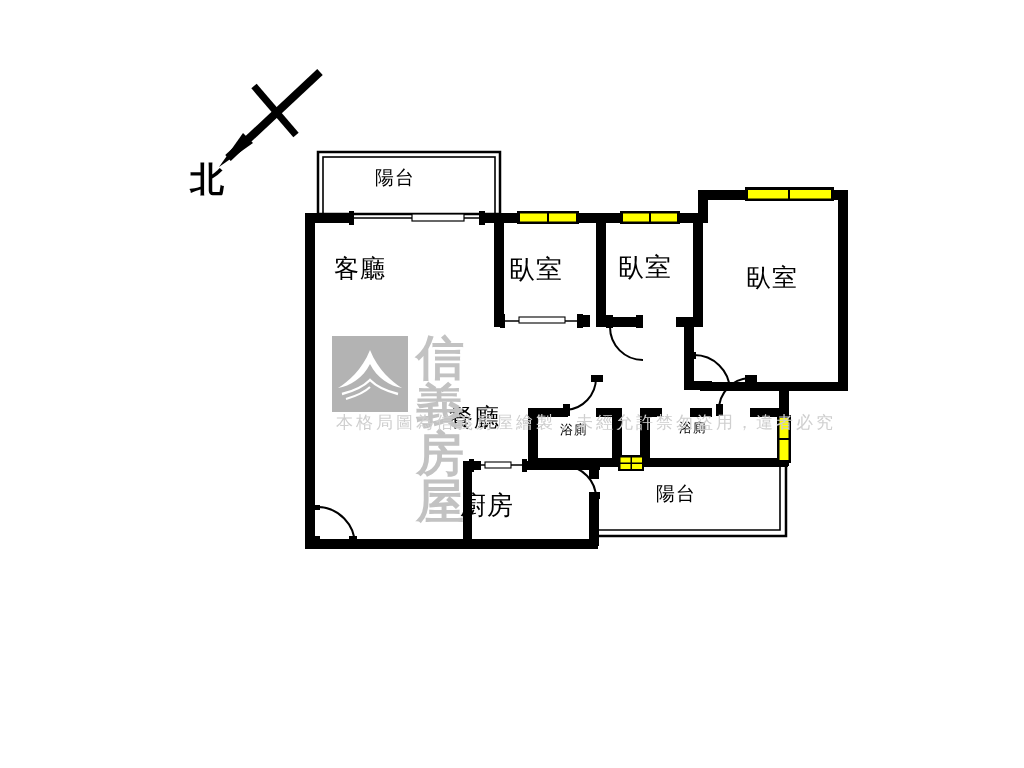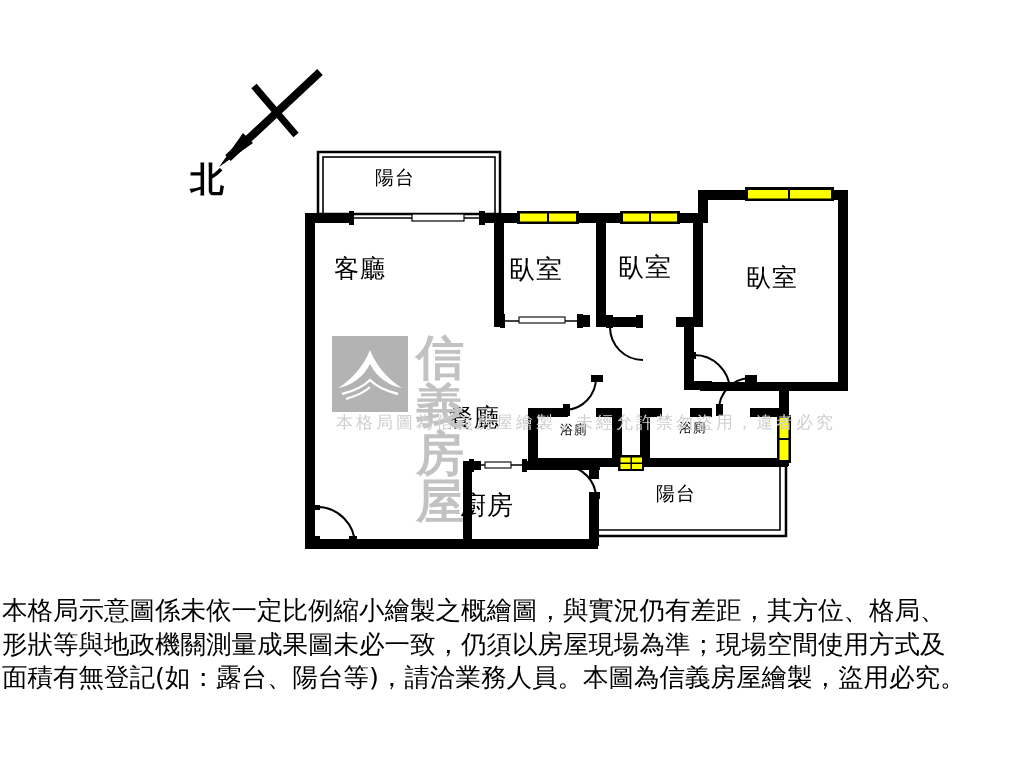--- a/index.html
+++ b/index.html
@@ -325,19 +325,14 @@
           <path d="M10 58 C 22 55, 32 50, 38 44 C 44 50, 54 55, 66 58" fill="none" stroke="#ffffff" stroke-width="2.4"></path>
           <path d="M14 63 C 24 60, 33 56, 38 51" fill="none" stroke="#ffffff" stroke-width="2"></path>
         </svg>
       </div>
       <div class="wm-text">信義房屋</div>
       <div class="wm-sub">本格局圖為信義房屋繪製，未經允許禁勿盜用，違者必究</div>
     </div>
 
   </div>
 
-  <div class="disclaimer">
-    <p>本格局示意圖係未依一定比例縮小繪製之概繪圖，與實況仍有差距，其方位、格局、</p>
-    <p>形狀等與地政機關測量成果圖未必一致，仍須以房屋現場為準；現場空間使用方式及</p>
-    <p>面積有無登記(如：露台、陽台等)，請洽業務人員。本圖為信義房屋繪製，盜用必究。</p>
-  </div>
 
 </div>
 
 </body></html>

